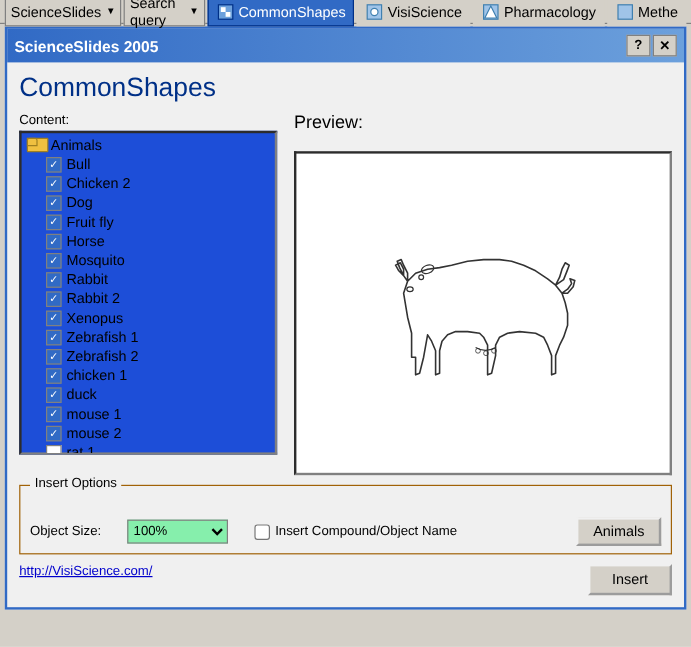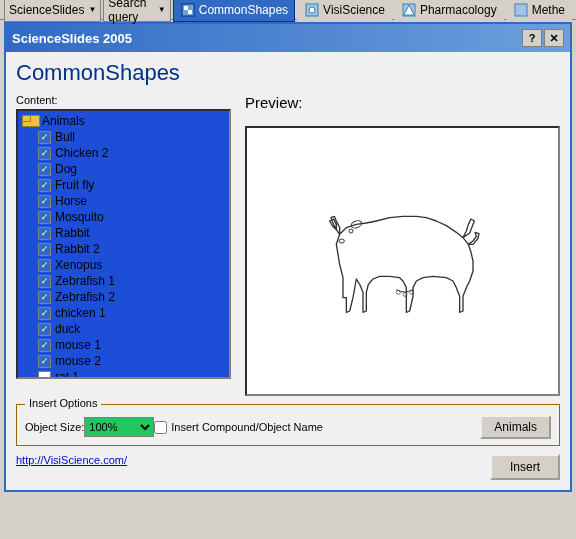--- a/index.html
+++ b/index.html
@@ -235,32 +235,32 @@
       position: absolute;
       top: -8px;
       left: 8px;
       background: #f0f0f0;
       padding: 0 4px;
       font-size: 11px;
     }
     #options-row {
       display: flex;
       align-items: center;
-      gap: 0;
-      margin-top: 4px;
+      gap: 22px;
+      margin-top: 20px;
     }
     #size-label {
       font-size: 11px;
     }
     #size-select {
-      width: 70px;
+      width: 84px;
       height: 20px;
       font-size: 11px;
       border: 1px solid #808080;
-      background: #22c55e;
+      background: #86efac;
     }
     #compound-checkbox-area {
       display: flex;
       align-items: center;
       gap: 4px;
       font-size: 11px;
     }
     #compound-cb {
       width: 13px;
       height: 13px;

